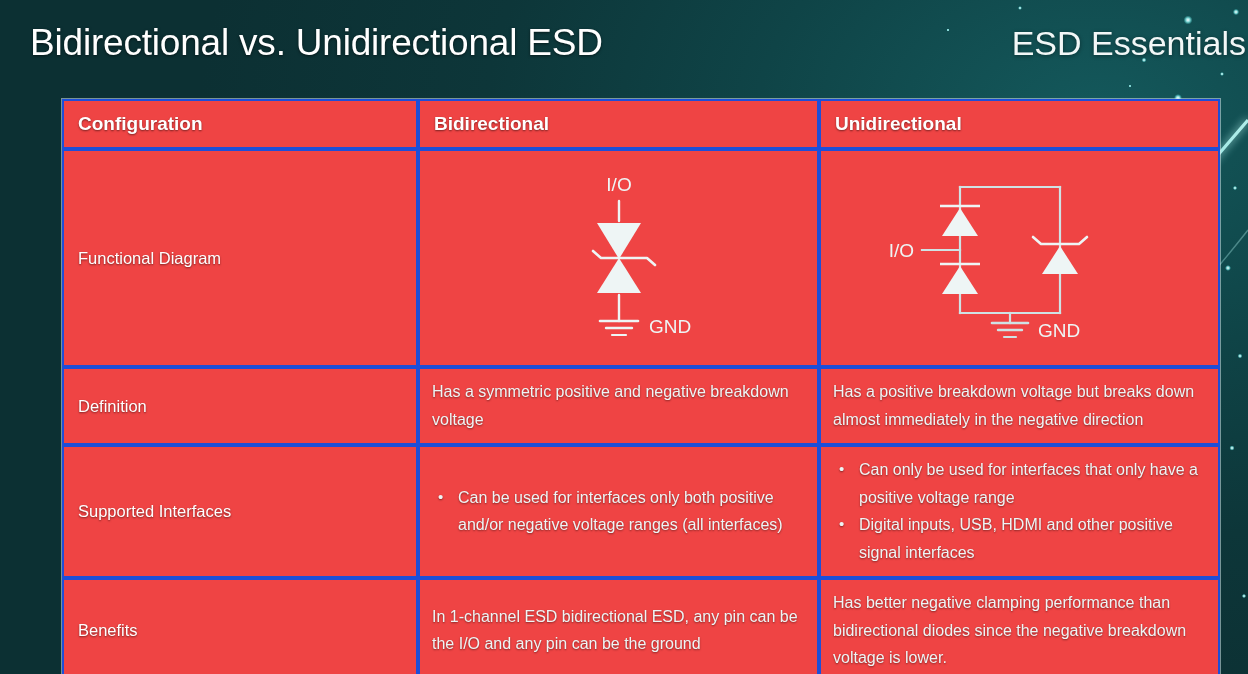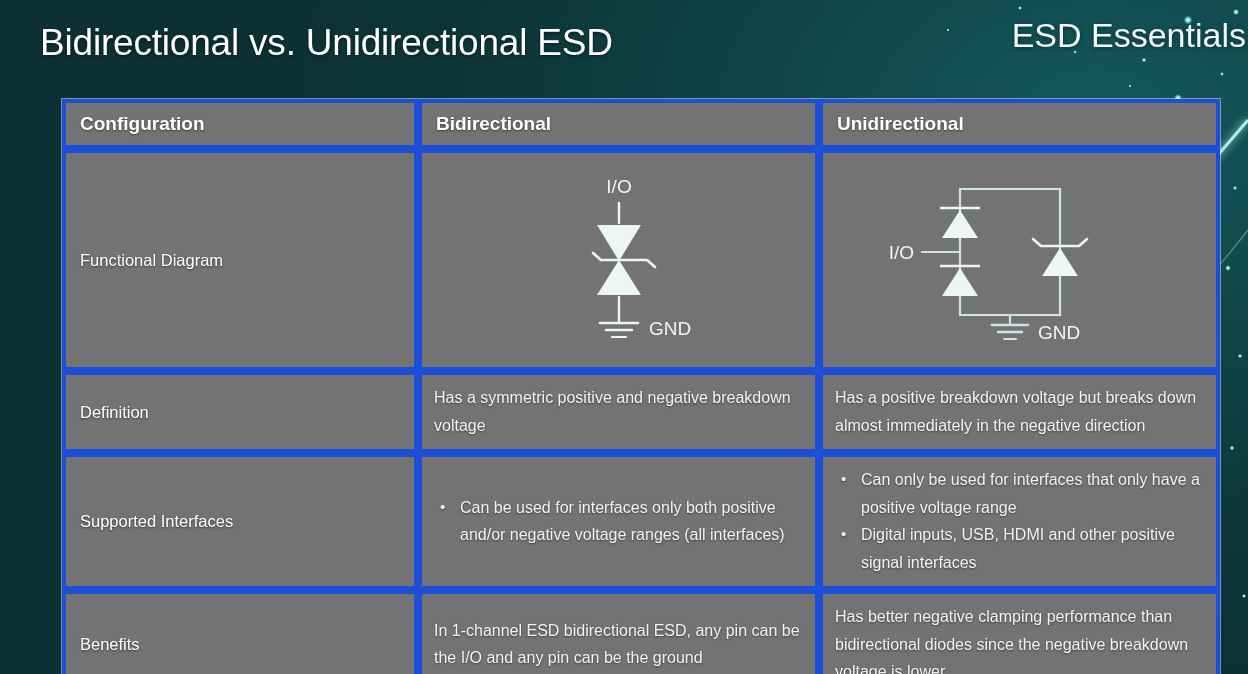--- a/index.html
+++ b/index.html
@@ -35,34 +35,34 @@
   #bg-stars {
     position: absolute;
     inset: 0;
     z-index: 3;
     pointer-events: none;
   }
 
   
   #slide-title {
     position: absolute;
-    left: 40px;
+    left: 30px;
     top: 22px;
     z-index: 6;
     font-size: 37px;
     font-weight: 400;
     color: #ffffff;
     letter-spacing: -0.2px;
     text-shadow: 0 1px 3px rgba(0,0,0,0.55);
     white-space: nowrap;
   }
   #deck-label {
     position: absolute;
     right: 2px;
-    top: 16px;
+    top: 24px;
     z-index: 6;
     font-size: 34px;
     font-weight: 400;
     color: #f2f7f7;
     text-shadow: 0 1px 4px rgba(0,0,0,0.45);
     white-space: nowrap;
   }
 
   
   #comparison-table {
@@ -75,23 +75,23 @@
     border-spacing: 0;
     table-layout: fixed;
     box-shadow: 0 0 0 1px rgba(210,230,232,0.55);
   }
   #comparison-table col.c-label { width: 356px; }
   #comparison-table col.c-bi    { width: 401px; }
   #comparison-table col.c-uni   { width: 401px; }
 
   #comparison-table th,
   #comparison-table td {
-    border: 4px solid #1d4ed8;
+    border: 2px solid #1d4ed8;
     vertical-align: middle;
-    background: #737373;
+    background: #ef4444;
   }
 
   thead th {
     background: #132a72;
     color: #ffffff;
     font-size: 19px;
     font-weight: bold;
     height: 50px;
     padding: 0 14px;
     text-shadow: 0 1px 2px rgba(0,0,0,0.5);

